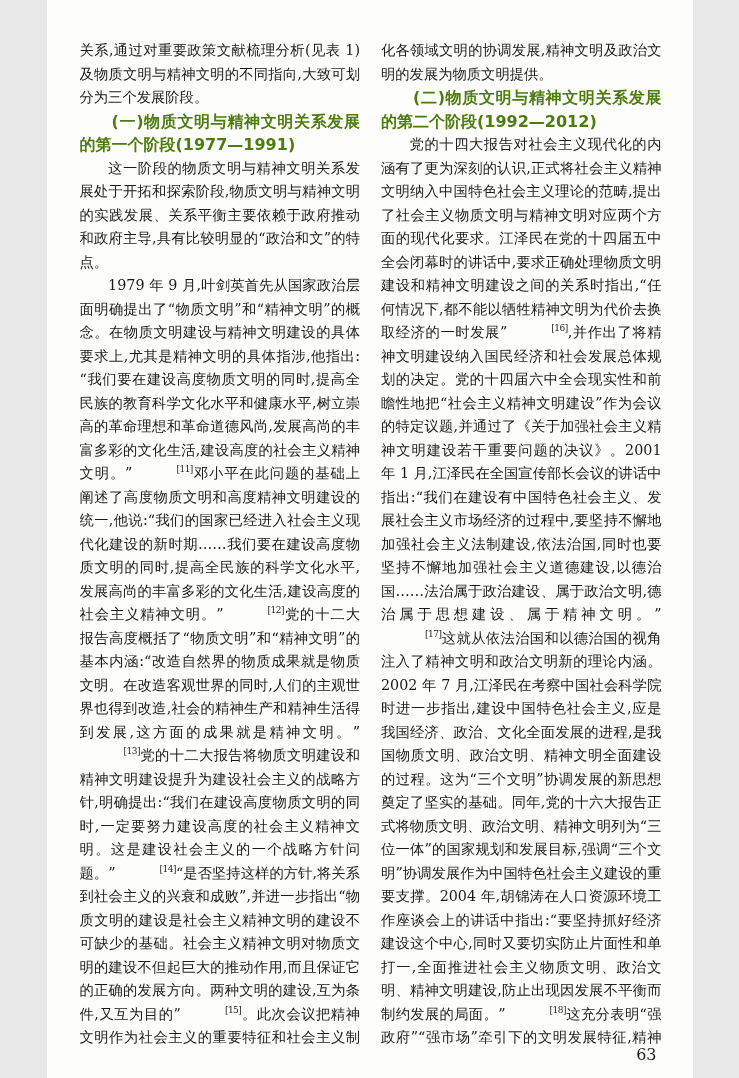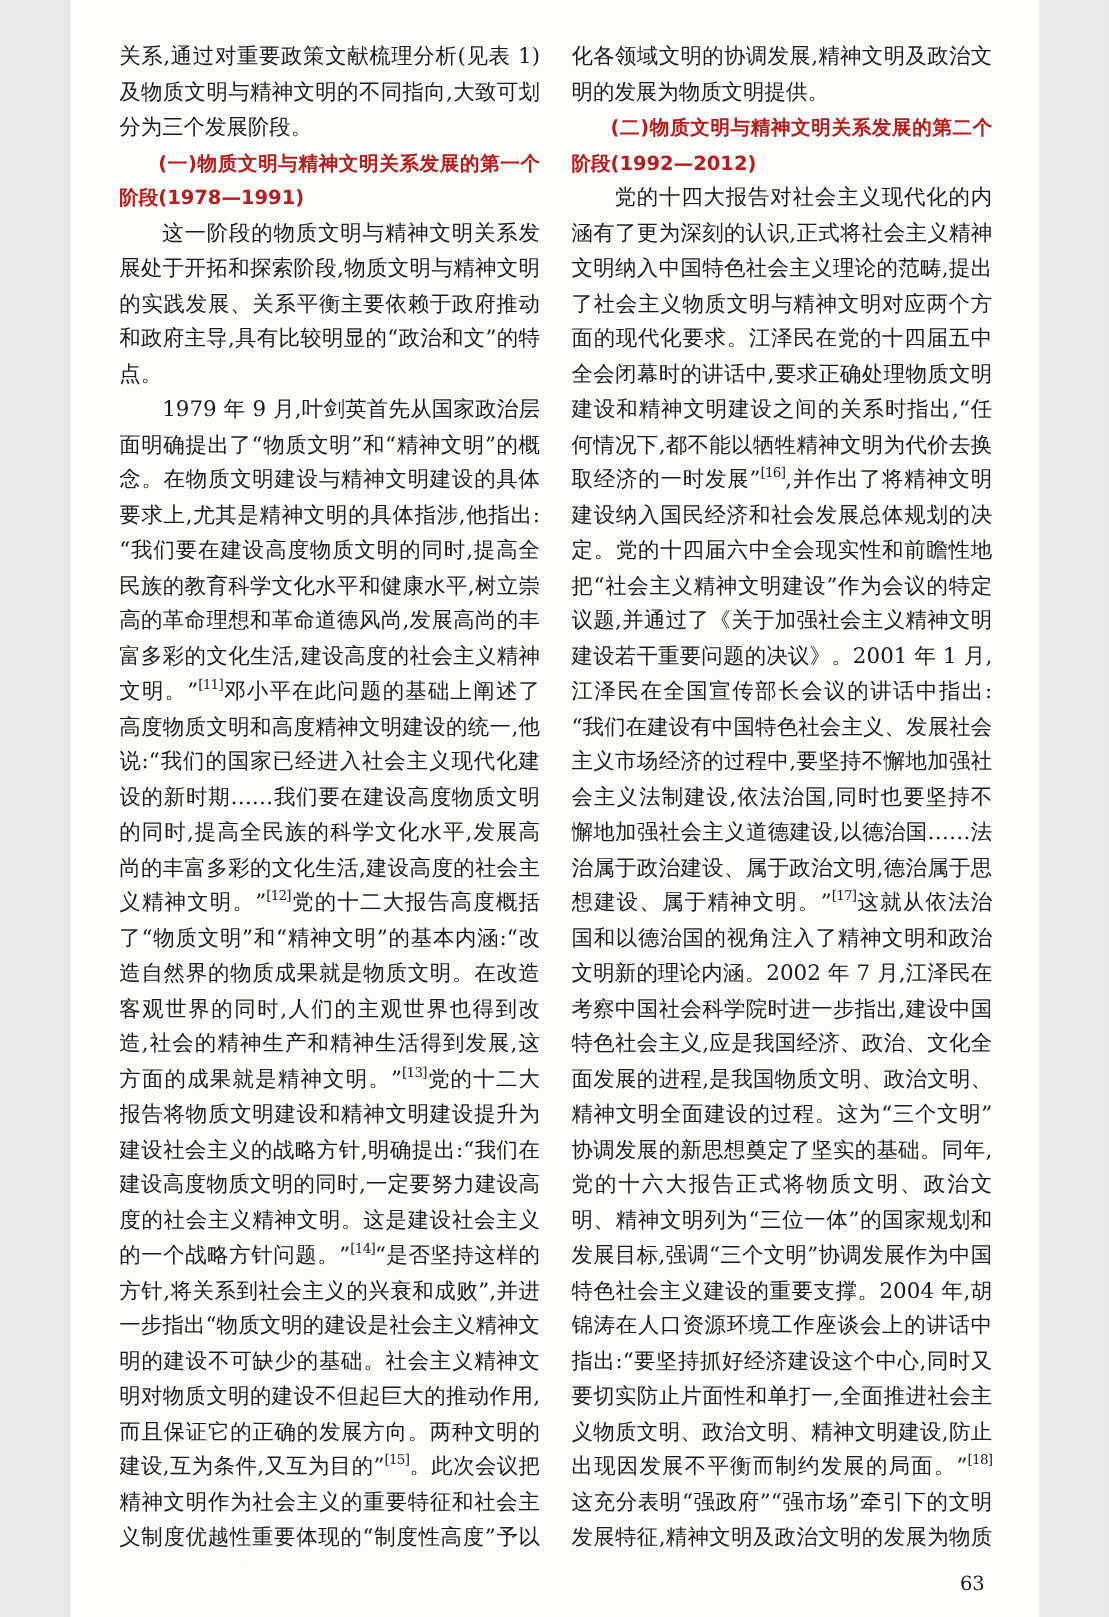--- a/index.html
+++ b/index.html
@@ -8,21 +8,21 @@
     background: #e8e8e8;
     font-family: "DejaVu Serif", "Liberation Serif", serif;
   }
   .page {
     position: relative;
     width: 646px;
     height: 1078px;
     margin: 0 auto;
     background: #fdfdfb;
     box-sizing: border-box;
-    padding: 27px 31px 0 33px;
+    padding: 39px 31px 0 33px;
     overflow: hidden;
   }
   .cols {
     display: flex;
     gap: 21px;
   }
   .col {
     width: 327px;
     height: 1014px;
     overflow: hidden;
@@ -36,51 +36,52 @@
     margin: 0;
     text-indent: 2em;
   }
   .col p.cont {
     text-indent: 0;
   }
   .col h3 {
     margin: 0;
     font-family: "DejaVu Sans", "Liberation Sans", sans-serif;
     font-weight: 700;
-    font-size: 13px;
+    font-size: 16px;
     line-height: 23.5px;
     text-indent: 2em;
     text-align: justify;
-    color: #b91c1c;
+    color: #4d7c0f;
   }
   sup {
     font-size: 9px;
     line-height: 0;
     vertical-align: super;
     letter-spacing: -0.5px;
+    margin-left: 44px;
   }
   .page-number {
     position: absolute;
     right: 36px;
     bottom: 14px;
-    font-size: 13px;
+    font-size: 16px;
     color: #1b1b1b;
     font-family: "DejaVu Serif", "Liberation Serif", serif;
     margin-top: 36px;
   }
 </style>
 </head>
 <body>
 
 <div class="page">
   <div class="cols">
 
     <div class="col">
       <p class="cont">关系,通过对重要政策文献梳理分析(见表 1)及物质文明与精神文明的不同指向,大致可划分为三个发展阶段。</p>
-      <h3>(一)物质文明与精神文明关系发展的第一个阶段(1978—1991)</h3>
+      <h3>(一)物质文明与精神文明关系发展的第一个阶段(1977—1991)</h3>
       <p>这一阶段的物质文明与精神文明关系发展处于开拓和探索阶段,物质文明与精神文明的实践发展、关系平衡主要依赖于政府推动和政府主导,具有比较明显的“政治和文”的特点。</p>
       <p>1979 年 9 月,叶剑英首先从国家政治层面明确提出了“物质文明”和“精神文明”的概念。在物质文明建设与精神文明建设的具体要求上,尤其是精神文明的具体指涉,他指出:“我们要在建设高度物质文明的同时,提高全民族的教育科学文化水平和健康水平,树立崇高的革命理想和革命道德风尚,发展高尚的丰富多彩的文化生活,建设高度的社会主义精神文明。”<sup>[11]</sup>邓小平在此问题的基础上阐述了高度物质文明和高度精神文明建设的统一,他说:“我们的国家已经进入社会主义现代化建设的新时期……我们要在建设高度物质文明的同时,提高全民族的科学文化水平,发展高尚的丰富多彩的文化生活,建设高度的社会主义精神文明。”<sup>[12]</sup>党的十二大报告高度概括了“物质文明”和“精神文明”的基本内涵:“改造自然界的物质成果就是物质文明。在改造客观世界的同时,人们的主观世界也得到改造,社会的精神生产和精神生活得到发展,这方面的成果就是精神文明。”<sup>[13]</sup>党的十二大报告将物质文明建设和精神文明建设提升为建设社会主义的战略方针,明确提出:“我们在建设高度物质文明的同时,一定要努力建设高度的社会主义精神文明。这是建设社会主义的一个战略方针问题。”<sup>[14]</sup>“是否坚持这样的方针,将关系到社会主义的兴衰和成败”,并进一步指出“物质文明的建设是社会主义精神文明的建设不可缺少的基础。社会主义精神文明对物质文明的建设不但起巨大的推动作用,而且保证它的正确的发展方向。两种文明的建设,互为条件,又互为目的”<sup>[15]</sup>。此次会议把精神文明作为社会主义的重要特征和社会主义制度优越性重要体现的“制度性高度”予以理解和把握,充分说明了中国共产党对中国特色社会主义精神文明及其文明结构关系认识的深化。党的十二届六中全会明确要求要坚定不移地加强精神文明建设,从社会主义现代化建设的战略高度全面部署经济、政治和文</p>
     </div>
 
     <div class="col">
       <p class="cont">化各领域文明的协调发展,精神文明及政治文明的发展为物质文明提供。</p>
       <h3>(二)物质文明与精神文明关系发展的第二个阶段(1992—2012)</h3>
       <p>党的十四大报告对社会主义现代化的内涵有了更为深刻的认识,正式将社会主义精神文明纳入中国特色社会主义理论的范畴,提出了社会主义物质文明与精神文明对应两个方面的现代化要求。江泽民在党的十四届五中全会闭幕时的讲话中,要求正确处理物质文明建设和精神文明建设之间的关系时指出,“任何情况下,都不能以牺牲精神文明为代价去换取经济的一时发展”<sup>[16]</sup>,并作出了将精神文明建设纳入国民经济和社会发展总体规划的决定。党的十四届六中全会现实性和前瞻性地把“社会主义精神文明建设”作为会议的特定议题,并通过了《关于加强社会主义精神文明建设若干重要问题的决议》。2001 年 1 月,江泽民在全国宣传部长会议的讲话中指出:“我们在建设有中国特色社会主义、发展社会主义市场经济的过程中,要坚持不懈地加强社会主义法制建设,依法治国,同时也要坚持不懈地加强社会主义道德建设,以德治国……法治属于政治建设、属于政治文明,德治属于思想建设、属于精神文明。”<sup>[17]</sup>这就从依法治国和以德治国的视角注入了精神文明和政治文明新的理论内涵。2002 年 7 月,江泽民在考察中国社会科学院时进一步指出,建设中国特色社会主义,应是我国经济、政治、文化全面发展的进程,是我国物质文明、政治文明、精神文明全面建设的过程。这为“三个文明”协调发展的新思想奠定了坚实的基础。同年,党的十六大报告正式将物质文明、政治文明、精神文明列为“三位一体”的国家规划和发展目标,强调“三个文明”协调发展作为中国特色社会主义建设的重要支撑。2004 年,胡锦涛在人口资源环境工作座谈会上的讲话中指出:“要坚持抓好经济建设这个中心,同时又要切实防止片面性和单打一,全面推进社会主义物质文明、政治文明、精神文明建设,防止出现因发展不平衡而制约发展的局面。”<sup>[18]</sup>这充分表明“强政府”“强市场”牵引下的文明发展特征,精神文明及政治文明的发展为物质文明提供</p>
     </div>
 

